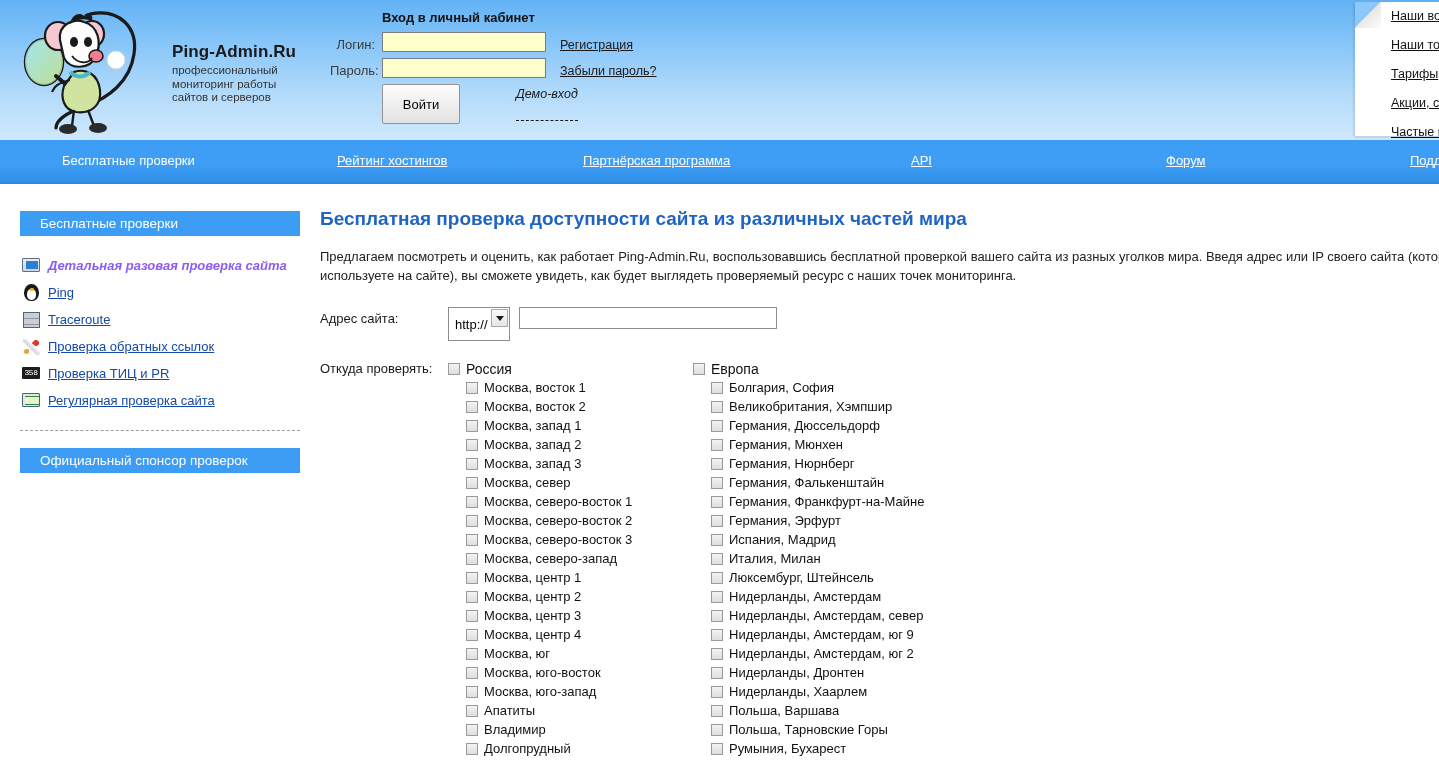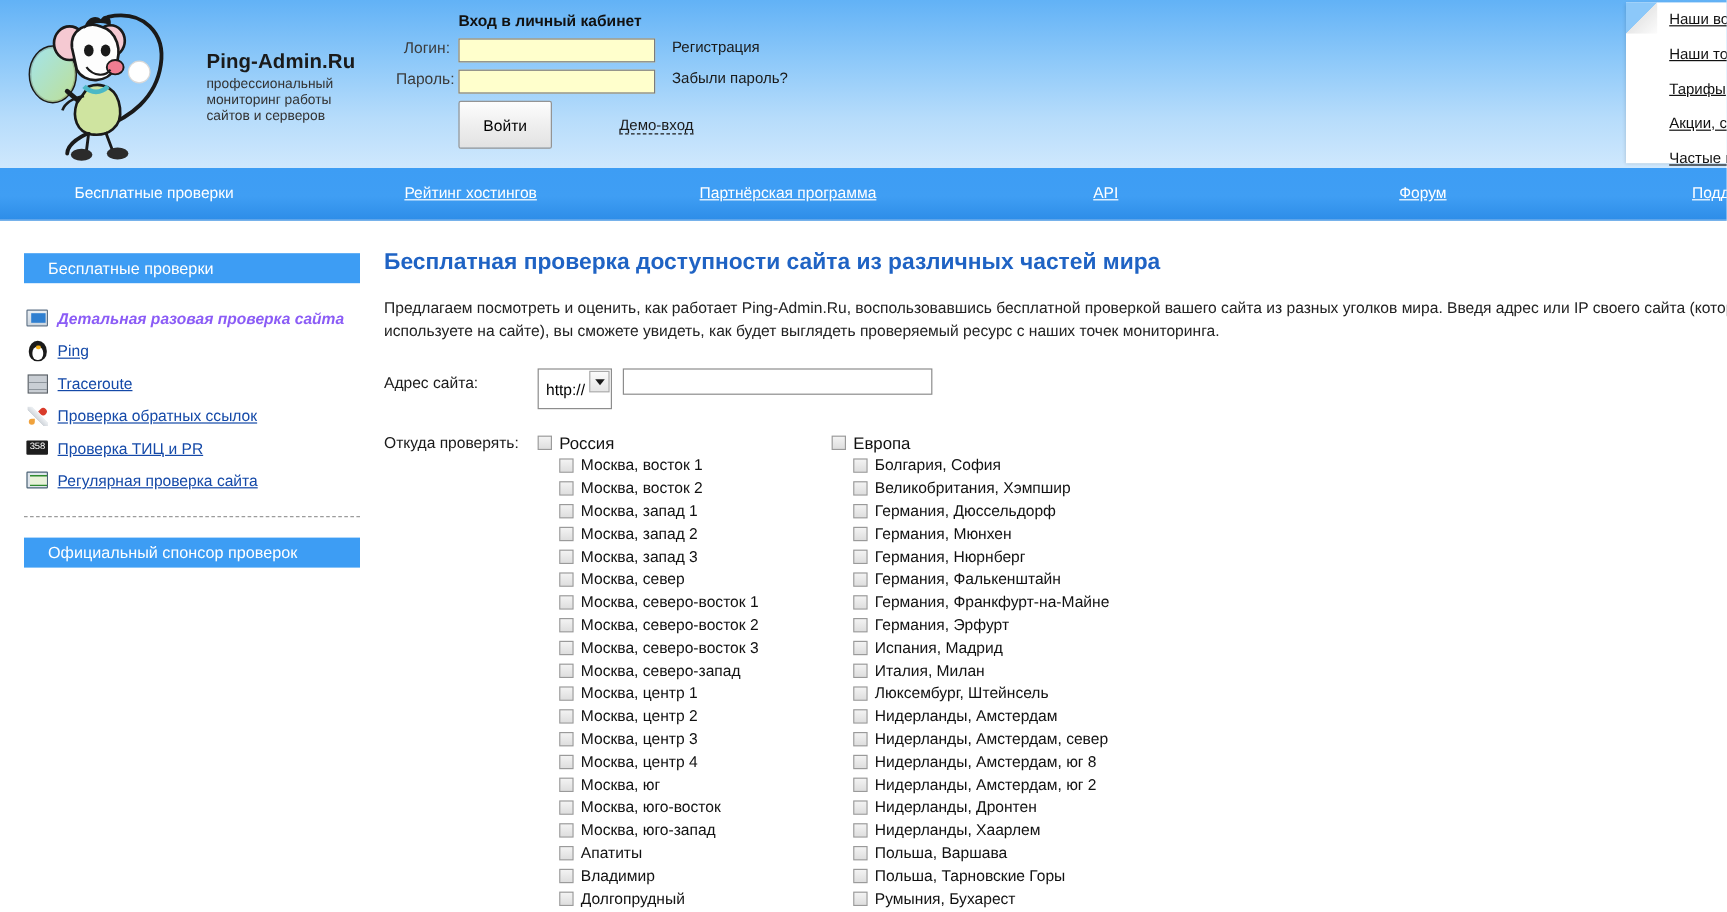--- a/index.html
+++ b/index.html
@@ -37,43 +37,45 @@
   #brand-sub {
     font-size: 11.5px; color: #333; line-height: 13.5px; margin-top: 2px;
   }
 
   
   #login-box { position: absolute; left: 330px; top: 10px; width: 340px; }
   #login-title {
     font-weight: bold; font-size: 13px; color: #111;
     margin-left: 52px; margin-bottom: 7px;
   }
-  .login-row { display: flex; align-items: flex-start; margin-bottom: 6px; }
+  .login-row { display: flex; align-items: flex-end; margin-bottom: 6px; }
   .login-label {
     width: 52px; text-align: right; padding-right: 7px;
     font-size: 13px; color: #3b3b3b;
   }
   .login-input {
     width: 164px; height: 20px;
     background: #ffffcc;
     border: 1px solid #7c7c7c;
     outline: none;
     font-family: "Liberation Sans", sans-serif;
     font-size: 13px;
     padding: 0 3px;
   }
   .login-side {
     margin-left: 14px;
     font-size: 12.5px; color: #1a1a1a;
+    text-decoration: underline;
     cursor: pointer; white-space: nowrap;
   }
   .login-side.dashed {
     text-decoration: none;
     border-bottom: 1px dashed #1a1a1a;
-    padding-bottom: 0;
+    padding-bottom: 19px;
+    font-style: italic;
   }
   #btn-row { display: flex; align-items: center; margin-top: 5px; }
   #btn-spacer { width: 52px; }
   #login-button {
     width: 78px; height: 40px;
     background: linear-gradient(to bottom, #fdfdfd 0%, #efefef 50%, #e2e2e2 100%);
     border: 1px solid #949494;
     border-radius: 2px;
     font-family: "Liberation Sans", sans-serif;
     font-size: 13px; color: #000;
@@ -530,21 +532,21 @@
               <div class="itm">
                 <span class="itm-cb"></span>
                 <span class="itm-name">Нидерланды, Амстердам</span>
               </div>
               <div class="itm">
                 <span class="itm-cb"></span>
                 <span class="itm-name">Нидерланды, Амстердам, север</span>
               </div>
               <div class="itm">
                 <span class="itm-cb"></span>
-                <span class="itm-name">Нидерланды, Амстердам, юг 8</span>
+                <span class="itm-name">Нидерланды, Амстердам, юг 9</span>
               </div>
               <div class="itm">
                 <span class="itm-cb"></span>
                 <span class="itm-name">Нидерланды, Амстердам, юг 2</span>
               </div>
               <div class="itm">
                 <span class="itm-cb"></span>
                 <span class="itm-name">Нидерланды, Дронтен</span>
               </div>
               <div class="itm">

